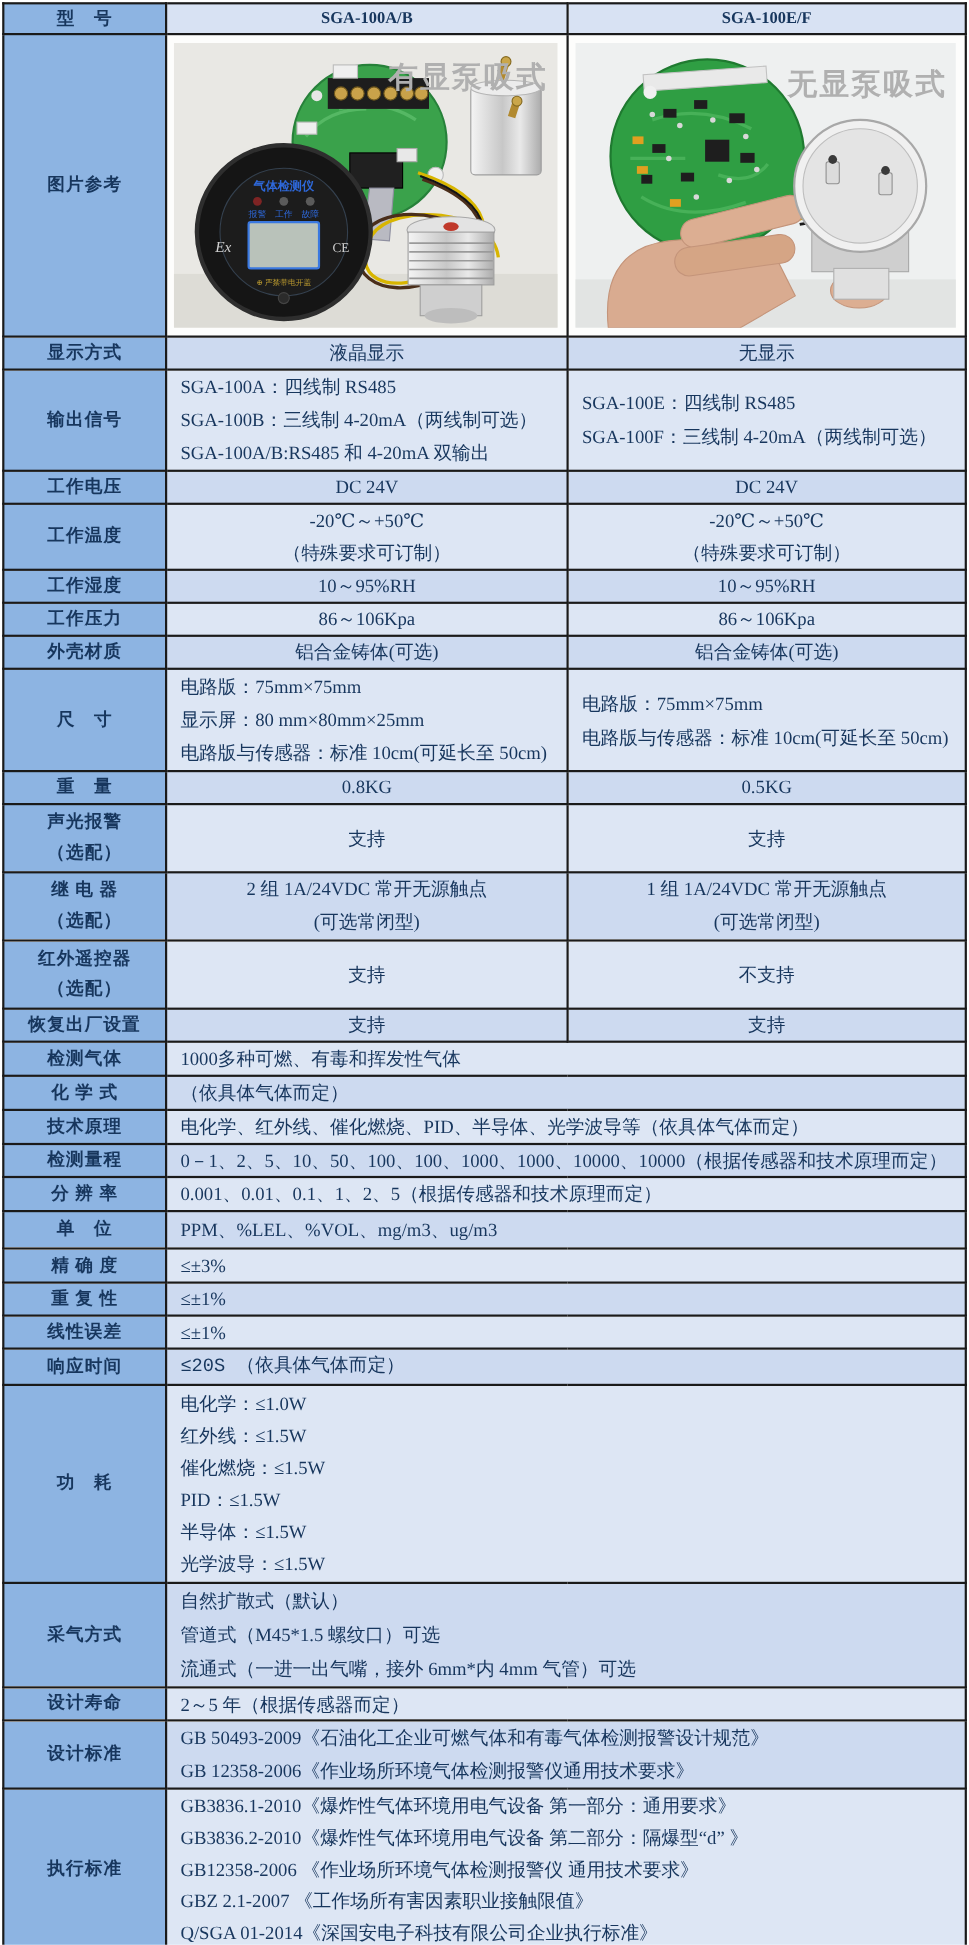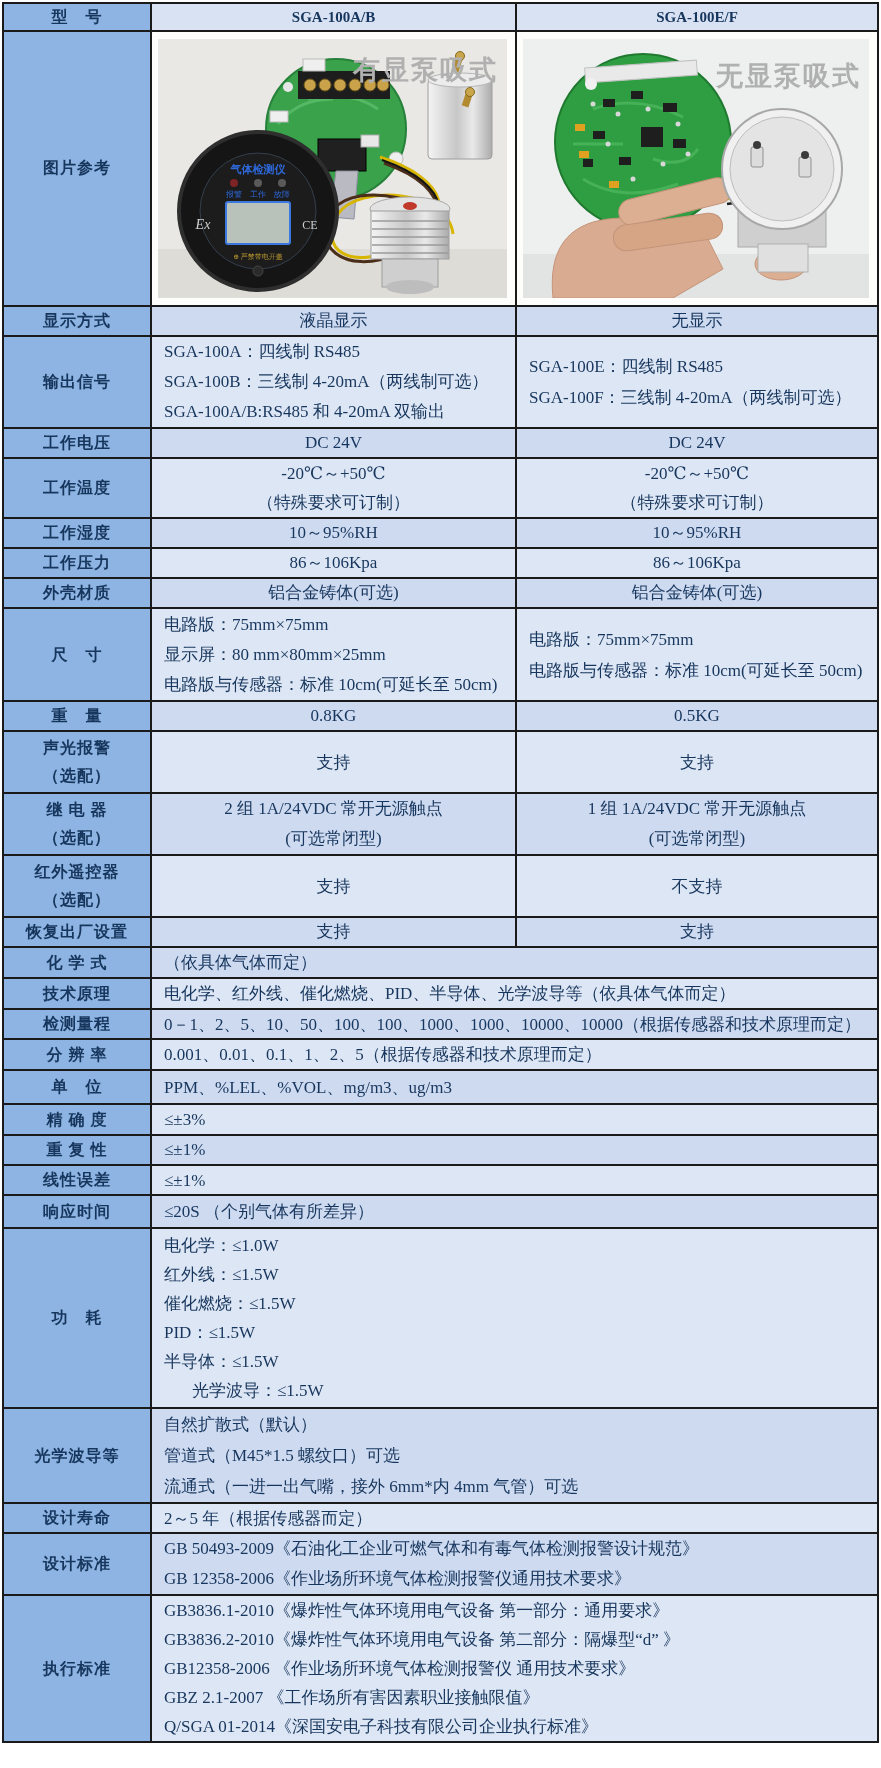--- a/index.html
+++ b/index.html
@@ -432,20 +432,30 @@
             </div>
           </td>
           <td class="value" style="background: var(--shade-a);">
             <div>
               <div class="line" style="line-height: 26px;">支持</div>
             </div>
           </td>
         </tr>
         <tr style="height: 31px;">
           <th class="label">
+            <div class="line" style="line-height: 28px;">检测气体</div>
+          </th>
+          <td colspan="2" class="value left" style="background: var(--shade-b);">
+            <div>
+              <div class="line" style="line-height: 29px;">1000多种可燃、有毒和挥发性气体</div>
+            </div>
+          </td>
+        </tr>
+        <tr style="height: 31px;">
+          <th class="label">
             <div class="line" style="line-height: 28px;">化 学 式</div>
           </th>
           <td colspan="2" class="value left" style="background: var(--shade-a);">
             <div>
               <div class="line" style="line-height: 29px;">（依具体气体而定）</div>
             </div>
           </td>
         </tr>
         <tr style="height: 31px;">
           <th class="label">
@@ -510,48 +520,48 @@
         <tr style="height: 29px; border-radius: 10px;">
           <th class="label">
             <div class="line" style="line-height: 28px;">线性误差</div>
           </th>
           <td colspan="2" class="value left" style="background: var(--shade-b);">
             <div>
               <div class="line" style="line-height: 27px;">≤±1%</div>
             </div>
           </td>
         </tr>
-        <tr style="height: 26px;">
+        <tr style="height: 26px; font-family: Liberation Mono, monospace;">
           <th class="label">
             <div class="line" style="line-height: 28px;">响应时间</div>
           </th>
           <td colspan="2" class="value left" style="background: var(--shade-a);">
             <div>
-              <div class="line" style="line-height: 31px;">≤20S （个别气体有所差异）</div>
+              <div class="line" style="line-height: 31px;">≤20S （依具体气体而定）</div>
             </div>
           </td>
         </tr>
         <tr style="height: 180px;">
           <th class="label">
             <div class="line" style="line-height: 28px;">功　耗</div>
           </th>
           <td colspan="2" class="value left" style="background: var(--shade-b);">
             <div>
               <div class="line" style="line-height: 29px;">电化学：≤1.0W</div>
               <div class="line" style="line-height: 29px;">红外线：≤1.5W</div>
               <div class="line" style="line-height: 29px;">催化燃烧：≤1.5W</div>
               <div class="line" style="line-height: 29px;">PID：≤1.5W</div>
               <div class="line" style="line-height: 29px;">半导体：≤1.5W</div>
-              <div class="line" style="line-height: 29px; margin-left: 28px;">光学波导：≤1.5W</div>
+              <div class="line" style="line-height: 29px;">光学波导：≤1.5W</div>
             </div>
           </td>
         </tr>
         <tr style="height: 95px;">
           <th class="label">
-            <div class="line" style="line-height: 28px;">光学波导等</div>
+            <div class="line" style="line-height: 28px;">采气方式</div>
           </th>
           <td colspan="2" class="value left" style="background: var(--shade-a);">
             <div>
               <div class="line" style="line-height: 31px;">自然扩散式（默认）</div>
               <div class="line" style="line-height: 31px;">管道式（M45*1.5 螺纹口）可选</div>
               <div class="line" style="line-height: 31px;">流通式（一进一出气嘴，接外 6mm*内 4mm 气管）可选</div>
             </div>
           </td>
         </tr>
         <tr style="height: 29px;">

